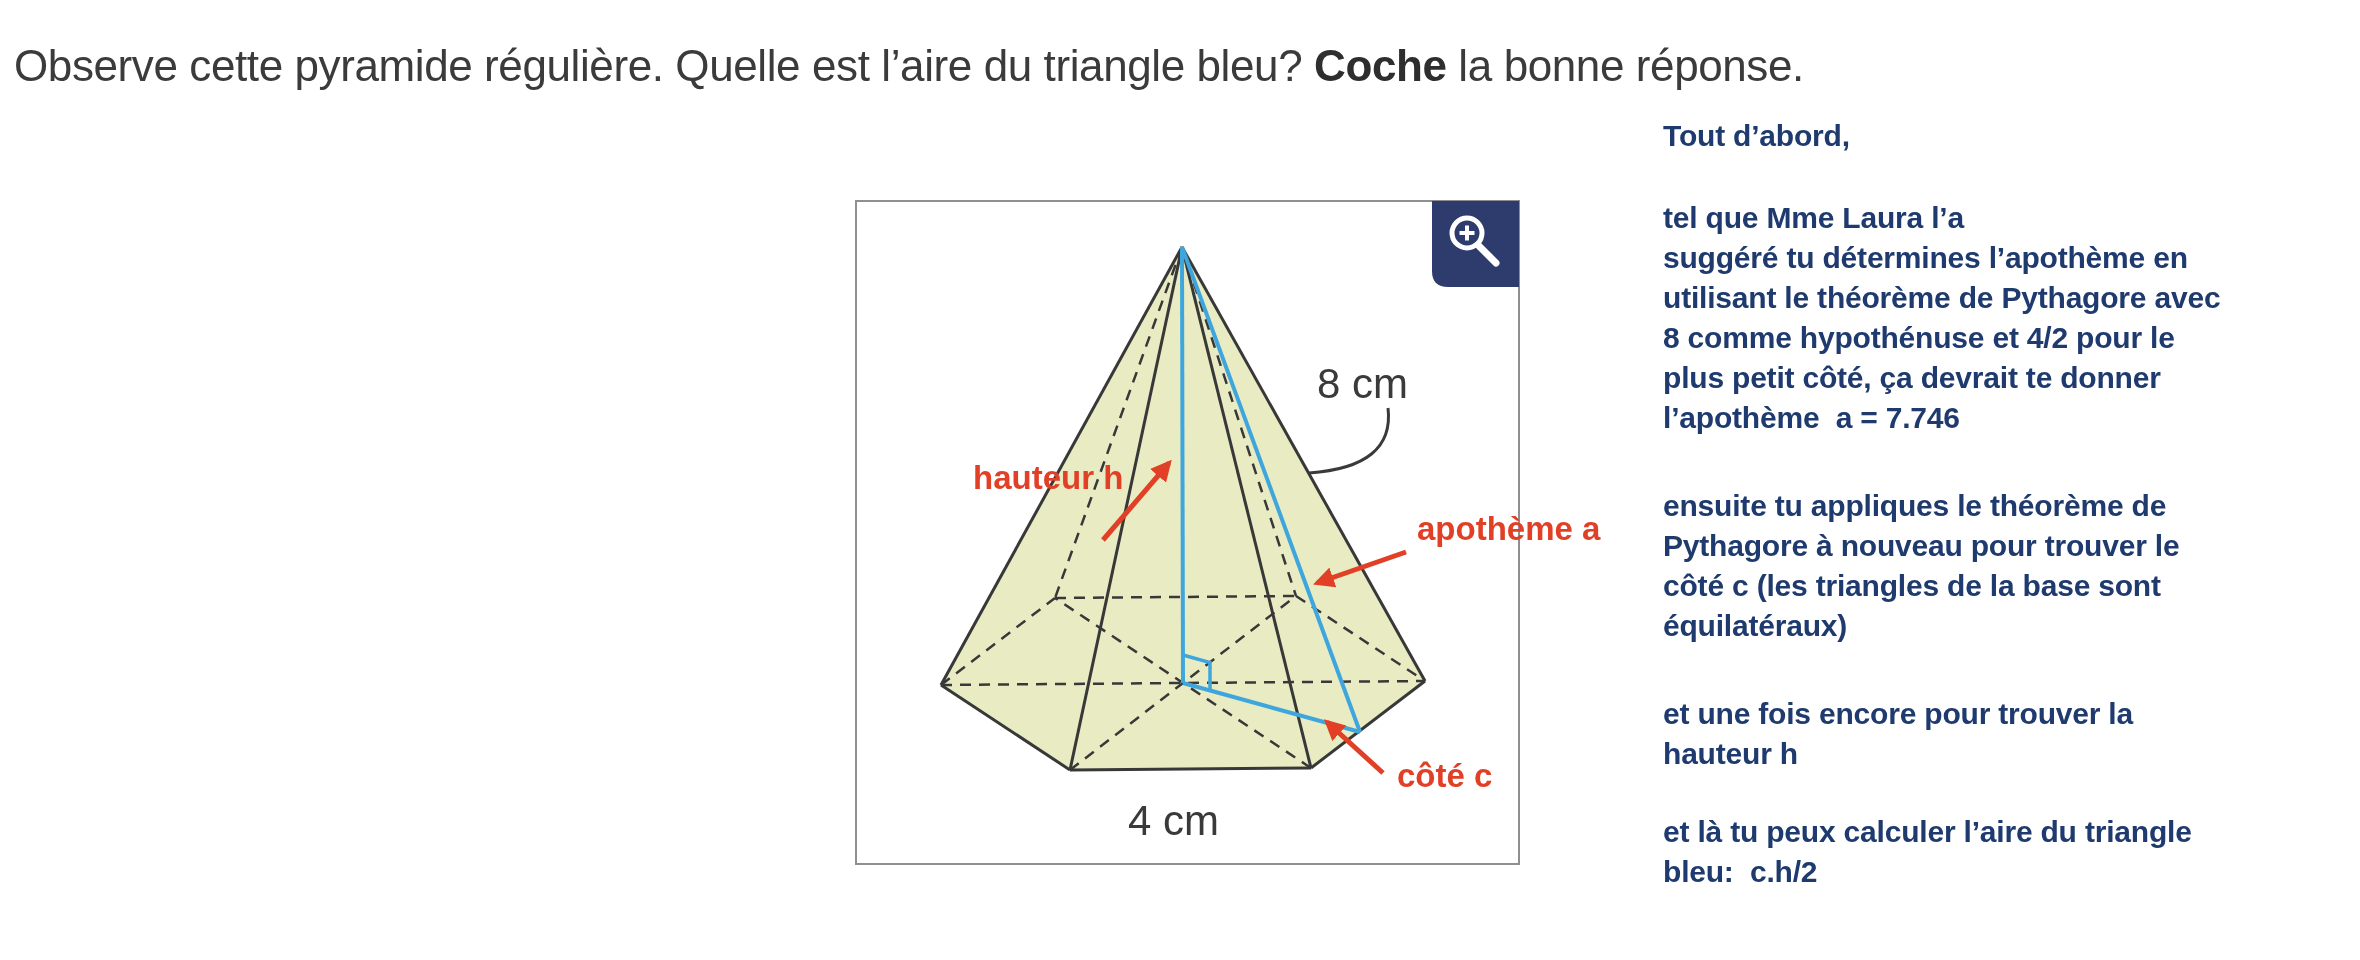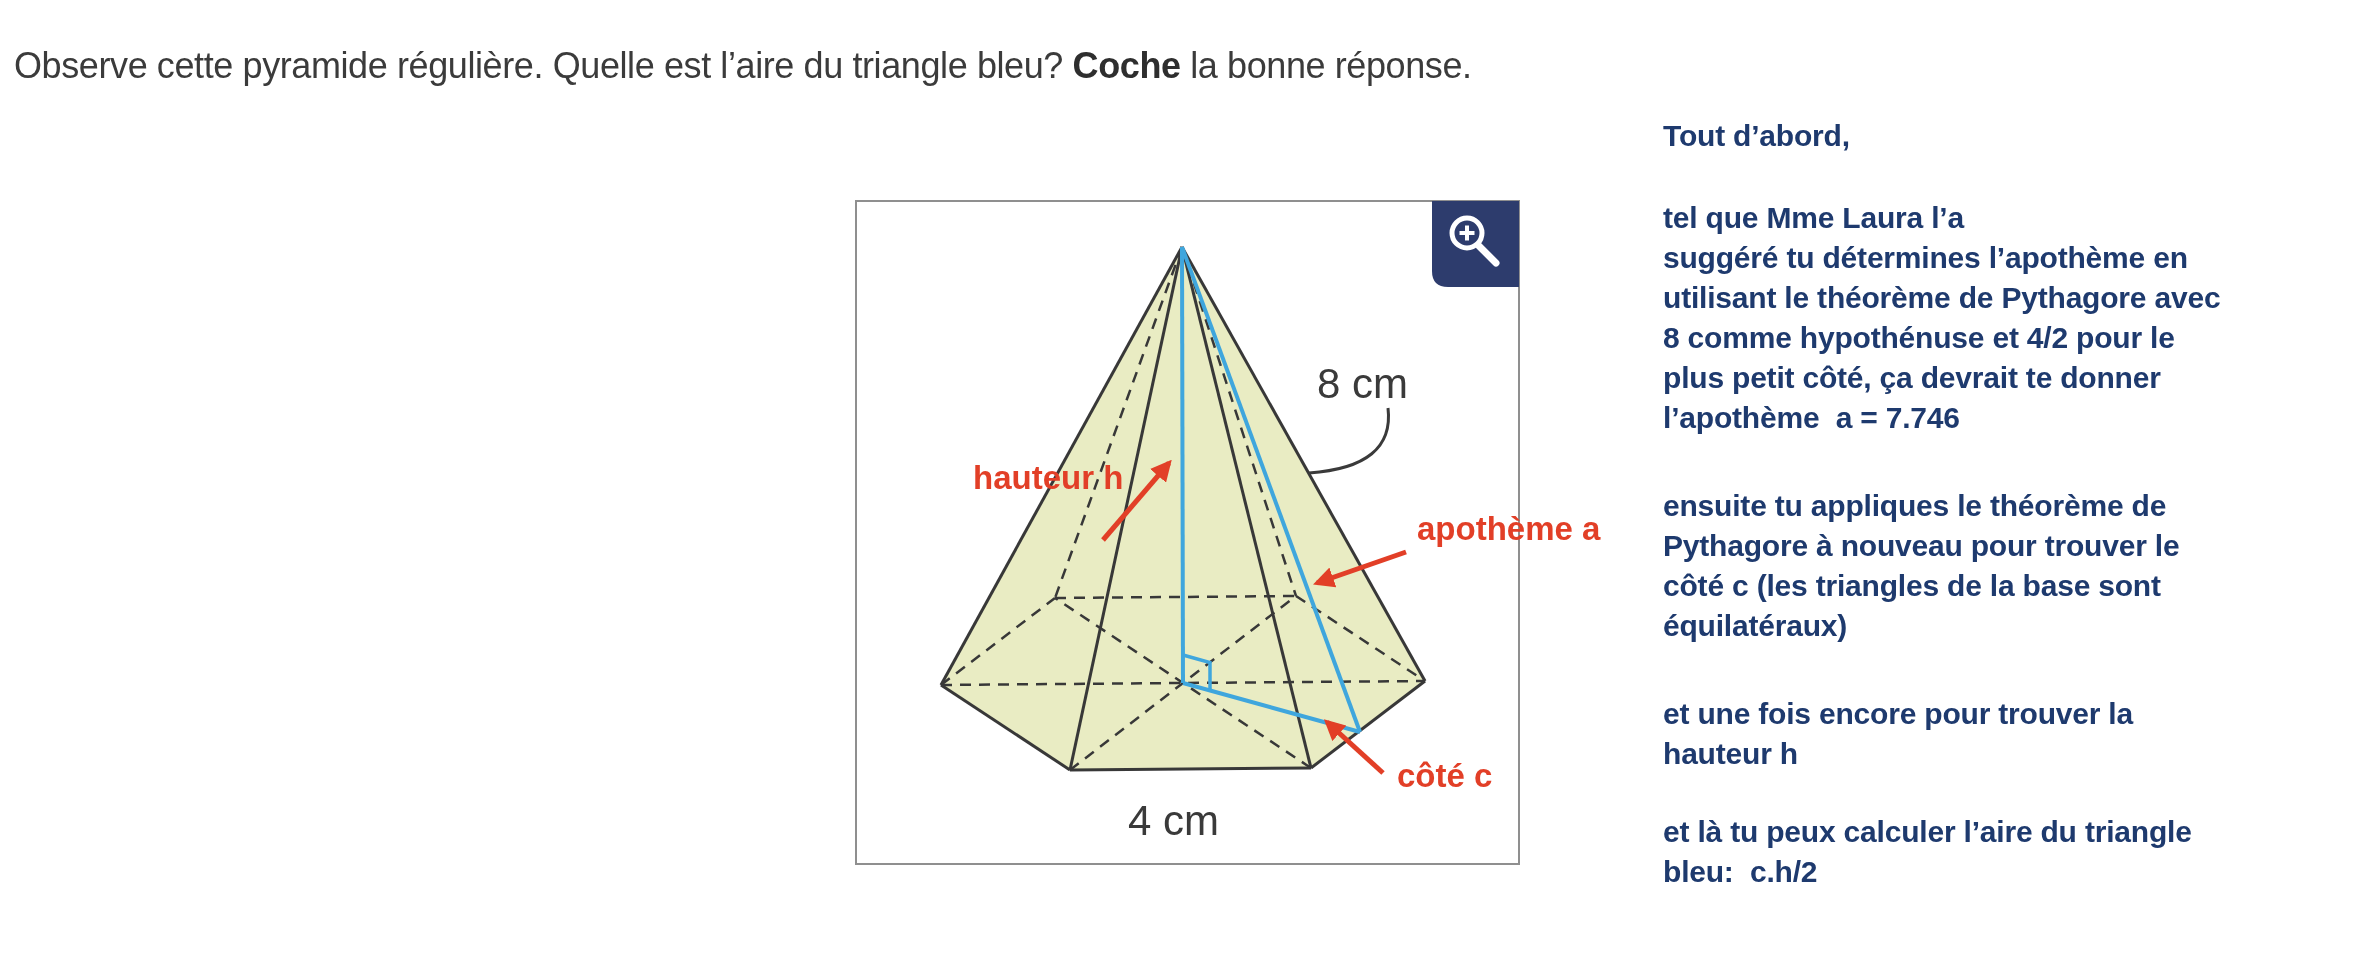--- a/index.html
+++ b/index.html
@@ -9,21 +9,21 @@
     height: 960px;
     background: #ffffff;
     overflow: hidden;
     font-family: "Liberation Sans", sans-serif;
   }
   .question-title {
     position: absolute;
     left: 14px;
     top: 44px;
     width: 1640px;
-    font-size: 36px;
+    font-size: 44px;
     line-height: 44px;
     letter-spacing: -0.4px;
     color: #3b3b3b;
     white-space: nowrap;
   }
   .question-title b { color: #2e2e2e; }
   .figure-svg {
     position: absolute;
     left: 855px;
     top: 195px;

